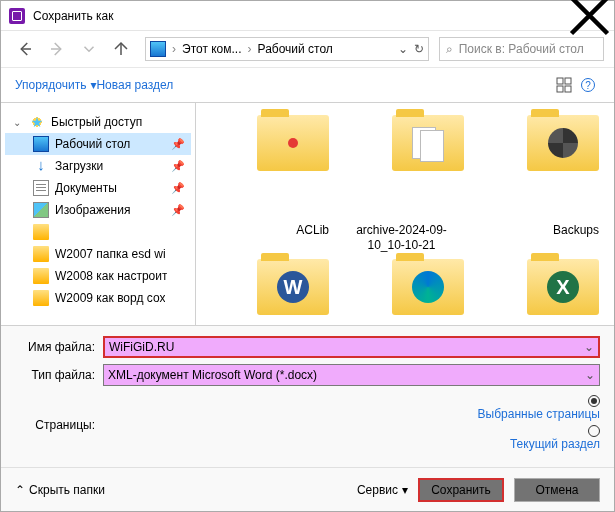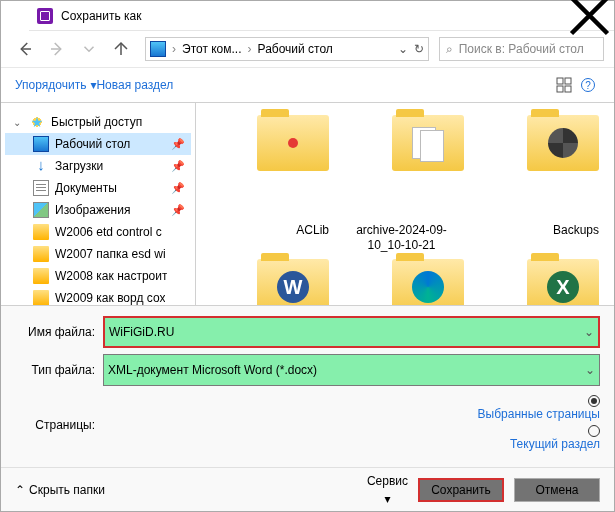--- a/index.html
+++ b/index.html
@@ -1,18 +1,18 @@
 <!DOCTYPE html>
 <html><head>
 <meta charset="utf-8">
 <style>
 * { box-sizing: border-box; margin: 0; padding: 0; font-family: 'Segoe UI', Tahoma, sans-serif; }
 body { background: #fff; width: 615px; height: 512px; overflow: hidden; position: relative; }
 .dialog { width: 615px; height: 512px; border: 1px solid #aaa; background: #fff; display: flex; flex-direction: column; }
-.titlebar { height: 30px; display: flex; align-items: center; padding: 0 2px 0 8px; border-bottom: 1px solid #e5e5e5; margin-left: 28px; }
+.titlebar { height: 30px; display: flex; align-items: center; padding: 0 2px 0 8px; border-bottom: 1px solid #e5e5e5; }
 .titlebar .appicon { width: 16px; height: 16px; background: #7719aa; border-radius: 2px; position: relative; margin-right: 8px; }
 .titlebar .appicon::after { content: ""; position: absolute; inset: 3px; border: 1.5px solid #fff; border-radius: 1px; }
 .titlebar .title { font-size: 12px; color: #000; }
 .titlebar .spacer { flex: 1; }
 .titlebar .winbtn { width: 45px; height: 30px; display: flex; align-items: center; justify-content: center; font-size: 14px; color: #000; }
 .navbar { height: 36px; display: flex; align-items: center; padding: 0 10px; gap: 4px; }
 .navbtn { width: 28px; height: 28px; display: flex; align-items: center; justify-content: center; color: #555; }
 .navbtn.disabled { color: #bbb; }
 .navbtn svg { width: 18px; height: 18px; }
 .addrbar { flex: 1; height: 24px; border: 1px solid #ccc; display: flex; align-items: center; padding: 0 4px; gap: 6px; font-size: 12px; margin: 0 6px; }
@@ -56,33 +56,33 @@
 .ov.stack::before { left: 2px; top: 2px; }
 .ov.stack::after { left: 10px; top: 5px; }
 .ov.disk { width: 30px; height: 30px; background: conic-gradient(#333 0 25%,#555 25% 50%,#333 50% 75%,#555 75% 100%); border-radius: 50%; }
 .ov.word { background: #2b579a; }
 .ov.edge { background: conic-gradient(#0078d4,#00b294,#0078d4); }
 .ov.excel { background: #217346; }
 .filelabel { line-height: 1.25; max-height: 32px; overflow: hidden; }
 .formarea { border-top: 1px solid #d0d0d0; padding: 10px 14px 6px; font-size: 12px; background: #f9f9f9; }
 .frow { display: flex; align-items: center; margin-bottom: 6px; }
 .frow .flabel { width: 88px; text-align: right; padding-right: 8px; }
-.frow .fcontrol { flex: 1; height: 32px; border: 1px solid #7a7a7a; background: #86efac; display: flex; align-items: center; padding: 0 4px; }
+.frow .fcontrol { flex: 1; height: 22px; border: 1px solid #7a7a7a; background: #f0abfc; display: flex; align-items: center; padding: 0 4px; }
 .frow .fcontrol.hl { border: 2px solid #d32f2f; }
 .frow .fcontrol .val { flex: 1; }
 .frow .fcontrol .dd { color: #555; }
 .radio { display: flex; align-items: flex-end; gap: 0; color: #1e6fd8; margin-bottom: 4px; flex-direction: column; }
 .radio .rdot { width: 12px; height: 12px; border: 1px solid #333; border-radius: 50%; display: flex; align-items: center; justify-content: center; }
 .radio.sel .rdot::after { content: ""; width: 6px; height: 6px; background: #333; border-radius: 50%; }
 .footer { height: 44px; display: flex; align-items: center; padding: 0 14px; gap: 10px; border-top: 1px solid #e0e0e0; background: #f9f9f9; font-size: 12px; }
 .footer .spacer { flex: 1; }
 .btn { min-width: 86px; height: 24px; border: 1px solid #adadad; background: #737373; display: flex; align-items: center; justify-content: center; font-size: 12px; }
 .btn.primary { border: 2px solid #d32f2f; }
 .collapse { display: flex; align-items: center; gap: 4px; }
-.srv { display: flex; align-items: center; gap: 4px; flex-direction: column; }
+.srv { display: flex; align-items: center; gap: 4px; }
 </style>
 </head>
 <body>
 
 <div class="dialog">
 
   <div class="titlebar">
     <div class="appicon"></div>
     <div class="title">Сохранить как</div>
     <div class="spacer"></div>
@@ -178,21 +178,20 @@
         <span class="label">Документы</span>
         <span class="pin">📌</span>
       </div>
       <div class="tree-item" style="padding-left:28px">
         <span class="ticon pic"></span>
         <span class="label">Изображения</span>
         <span class="pin">📌</span>
       </div>
       <div class="tree-item" style="padding-left:28px">
         <span class="ticon folder"></span>
-        <span class="label">W2006 etd control c</span>
       </div>
       <div class="tree-item" style="padding-left:28px">
         <span class="ticon folder"></span>
         <span class="label">W2007 папка esd wi</span>
       </div>
       <div class="tree-item" style="padding-left:28px">
         <span class="ticon folder"></span>
         <span class="label">W2008 как настроит</span>
       </div>
       <div class="tree-item" style="padding-left:28px">

